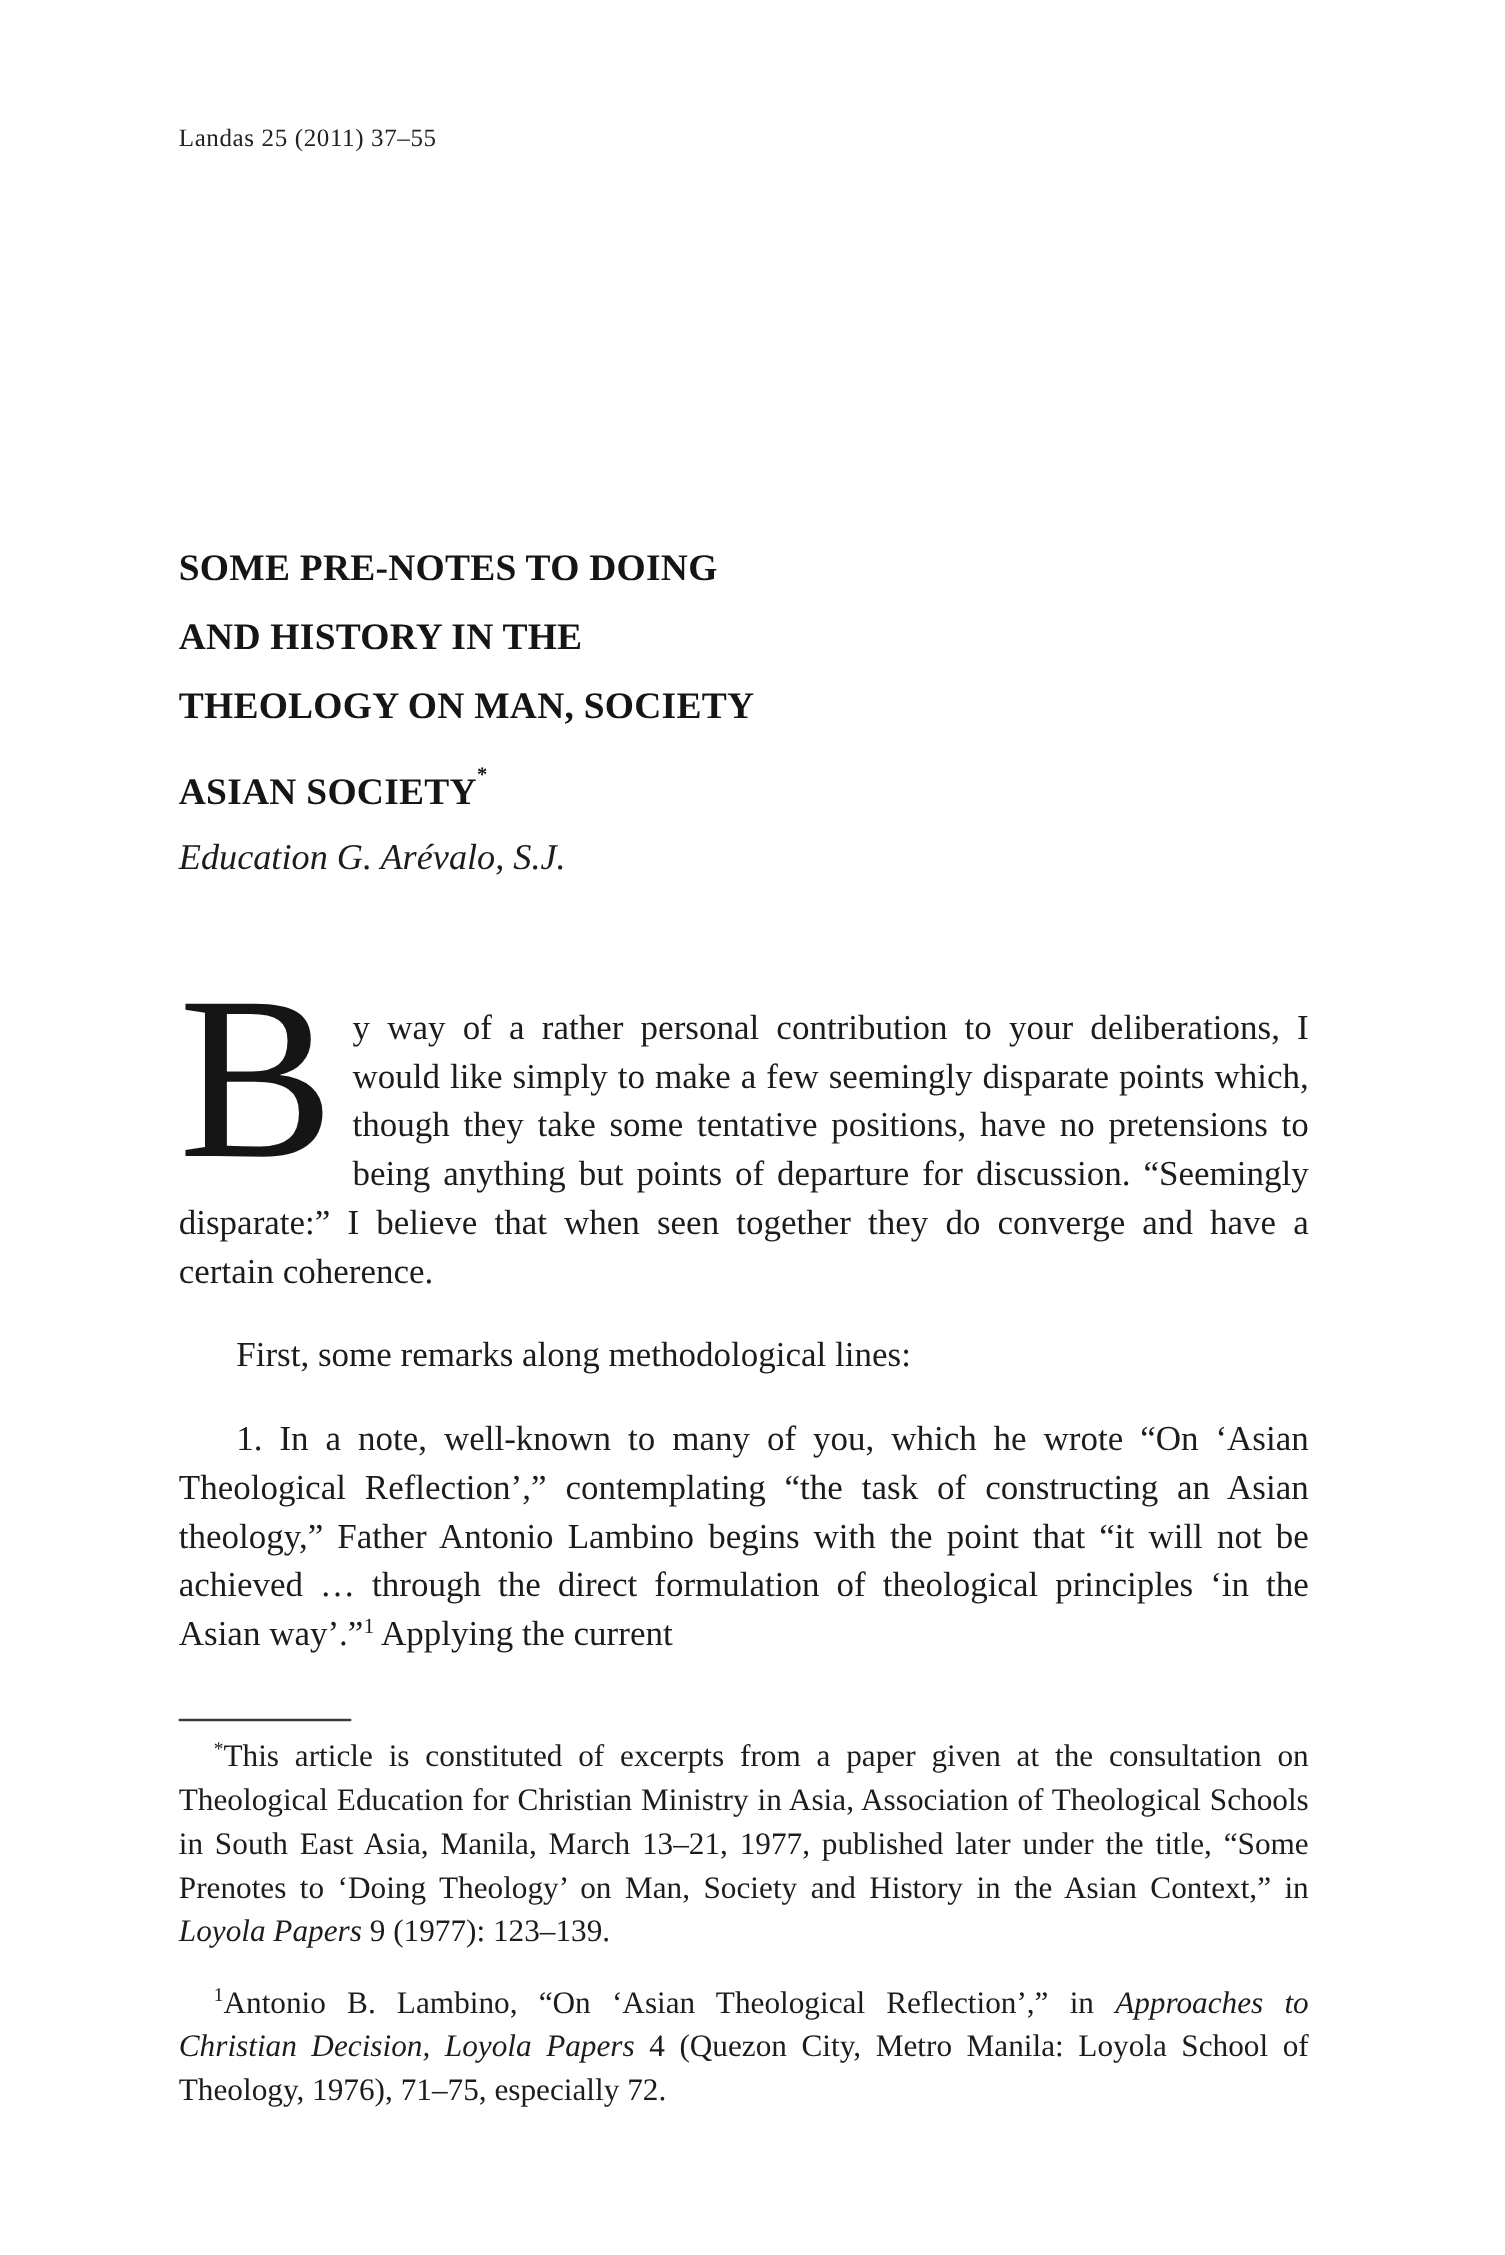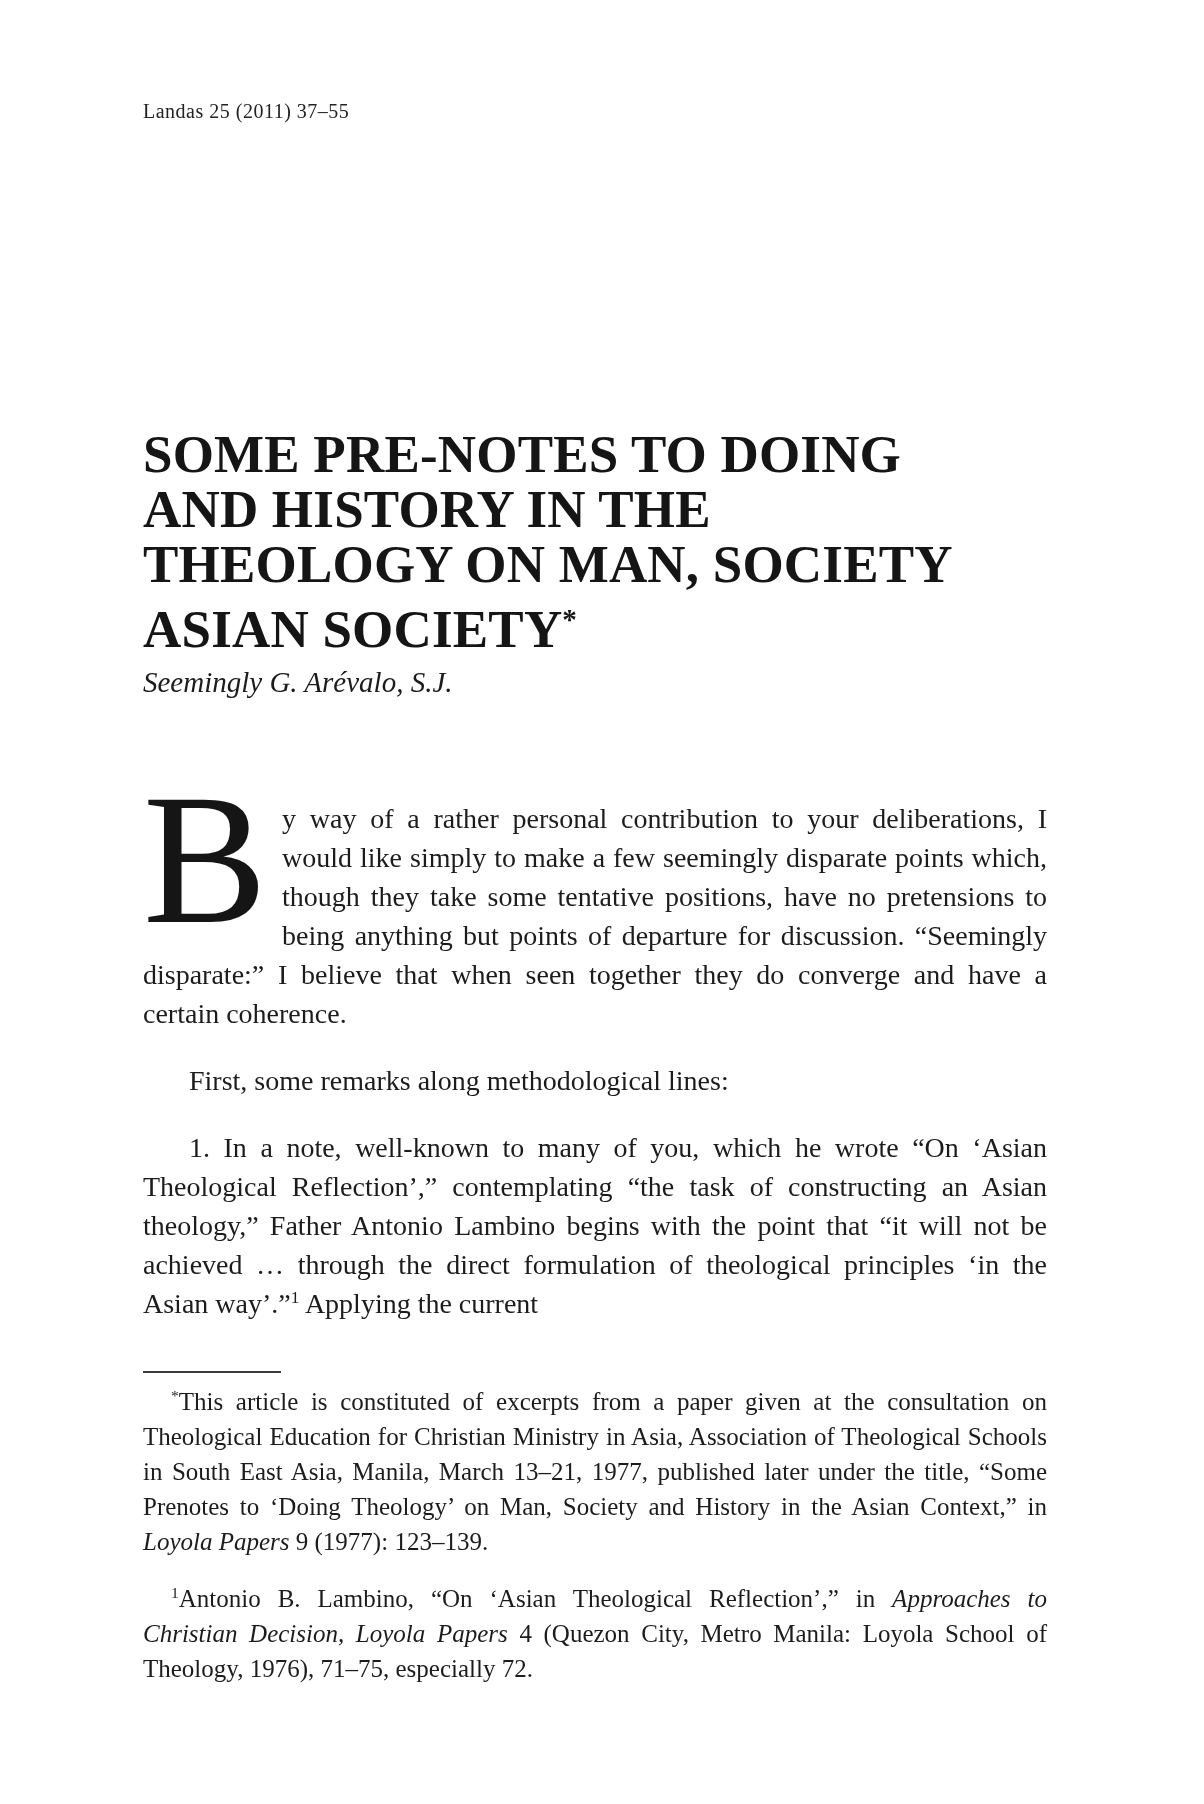--- a/index.html
+++ b/index.html
@@ -20,21 +20,21 @@
     overflow: hidden;
   }
   .journal-ref {
     font-size: 20px;
     line-height: 26px;
     color: #222;
     letter-spacing: 0.5px;
   }
   .article-title {
     margin: 303px 0 0 0;
-    font-size: 53px;
+    font-size: 30px;
     line-height: 55px;
     font-weight: bold;
     letter-spacing: 0.2px;
     color: #151515;
   }
   .article-title sup {
     font-size: 55%;
     vertical-align: 18px;
   }
   .author {
@@ -104,21 +104,21 @@
 
   <div class="journal-ref">Landas 25 (2011) 37–55</div>
 
   <h1 class="article-title">
     <div>SOME PRE-NOTES TO DOING</div>
     <div>AND HISTORY IN THE</div>
     <div>THEOLOGY ON MAN, SOCIETY</div>
     <div><span>ASIAN SOCIETY</span><sup>*</sup></div>
   </h1>
 
-  <div class="author">Seemingly G. Arévalo, S.J.</div>
+  <div class="author">Education G. Arévalo, S.J.</div>
 
   <div class="body-text">
 
     <p class="para-first"><span class="dropcap">B</span><span>y way of a rather personal contribution to your deliberations, I would like simply to make a few seemingly disparate points which, though they take some tentative positions, have no pretensions to being anything but points of departure for discussion. “Seemingly disparate:” I believe that when seen together they do converge and have a certain coherence.</span></p>
 
     <p class="para-indent">First, some remarks along methodological lines:</p>
 
     <p class="para-indent"><span>1. In a note, well-known to many of you, which he wrote “On ‘Asian Theological Reflection’,” contemplating “the task of constructing an Asian theology,” Father Antonio Lambino begins with the point that “it will not be achieved … through the direct formulation of theological principles ‘in the Asian way’.”</span><sup class="fn-ref">1</sup><span> Applying the current</span></p>
 
   </div>

